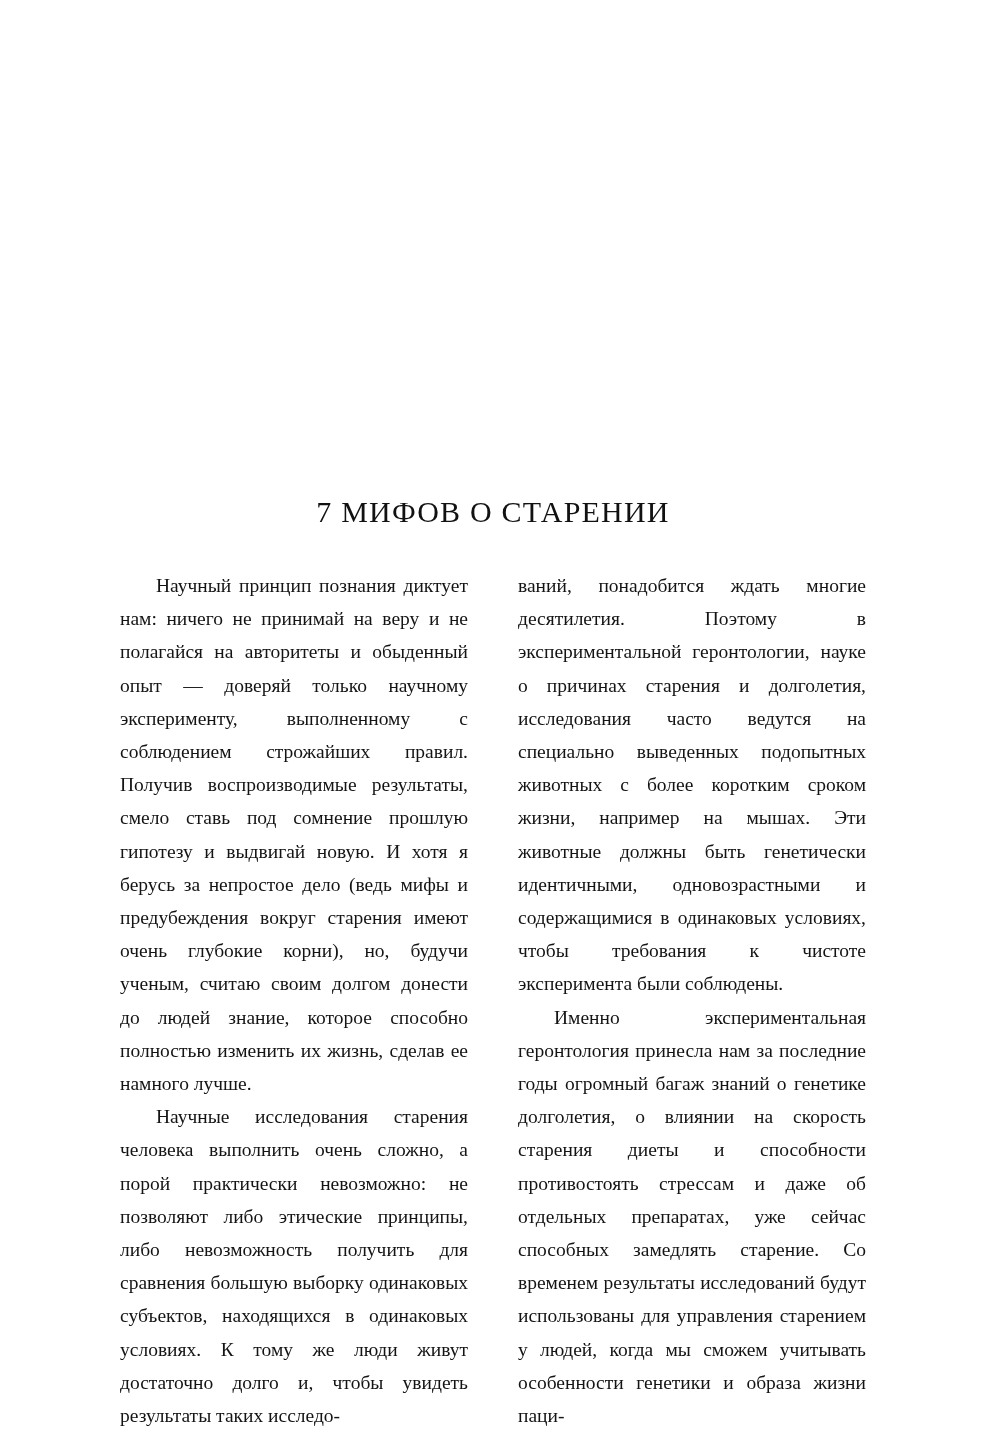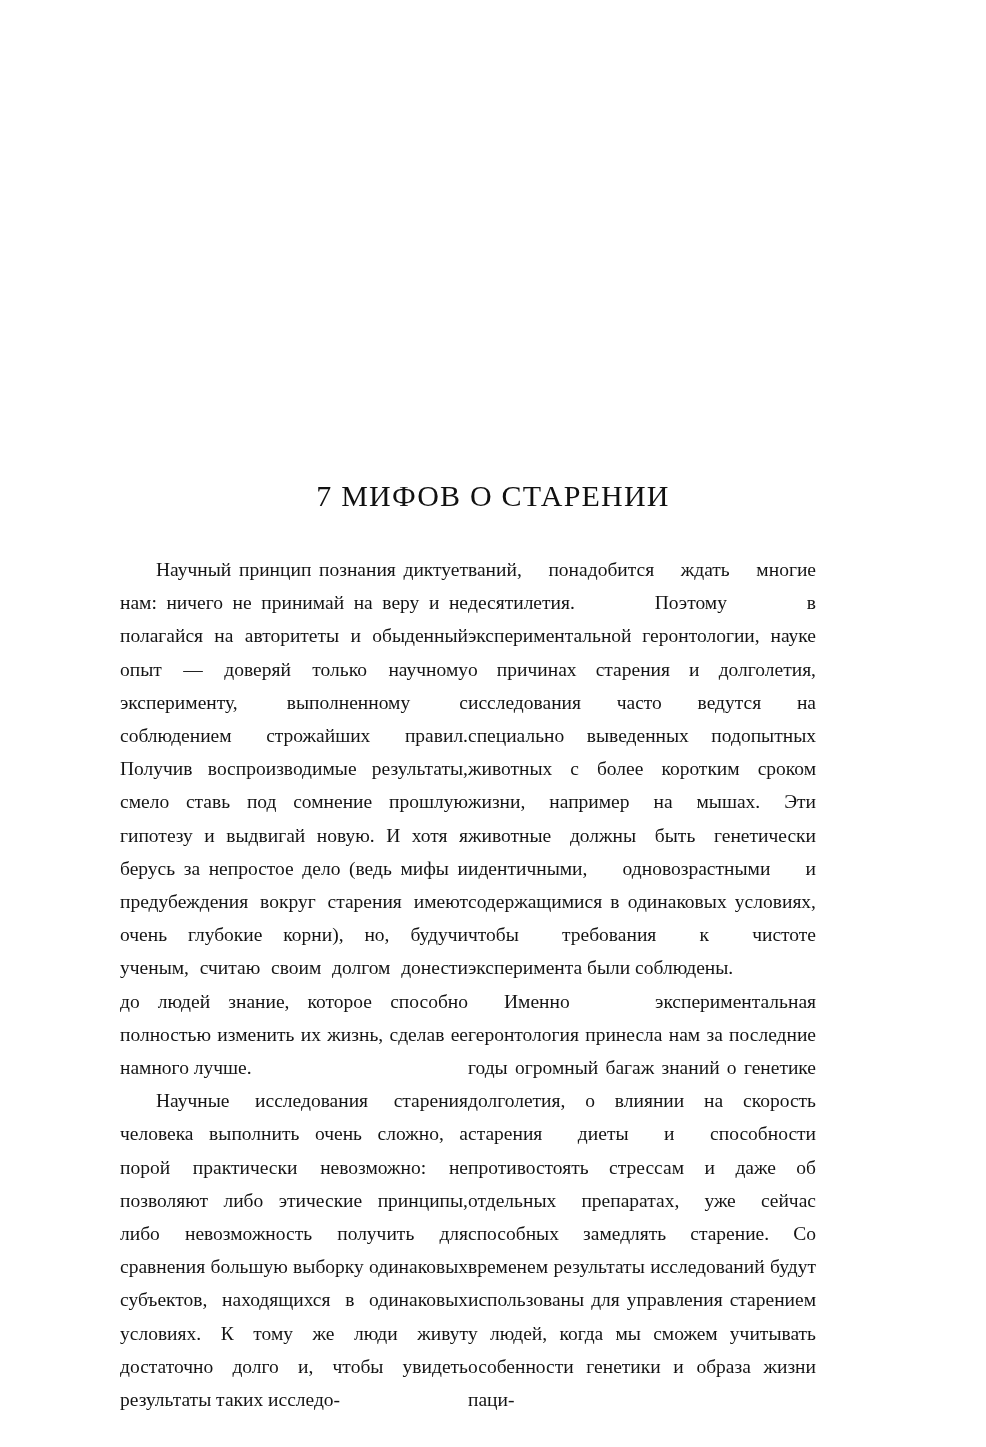--- a/index.html
+++ b/index.html
@@ -13,34 +13,35 @@
     height: 1447px;
     background: #ffffff;
     margin: 0 auto;
     overflow: hidden;
     font-family: "Liberation Serif", serif;
     color: #1a1a1a;
   }
   .content {
     position: absolute;
     left: 120px;
-    top: 479px;
+    top: 495px;
     width: 746px;
   }
   .chapter-title {
     text-align: center;
     font-size: 30px;
     letter-spacing: 1.2px;
     font-weight: normal;
     margin: 0 0 40px 0;
     color: #111;
     font-family: "Liberation Serif", serif;
   }
   .columns {
     display: flex;
+    gap: 50px;
     align-items: flex-start;
     margin-top: 7px;
   }
   .column {
     width: 348px;
   }
   .column p {
     margin: 0;
     text-align: justify;
     text-justify: inter-word;

